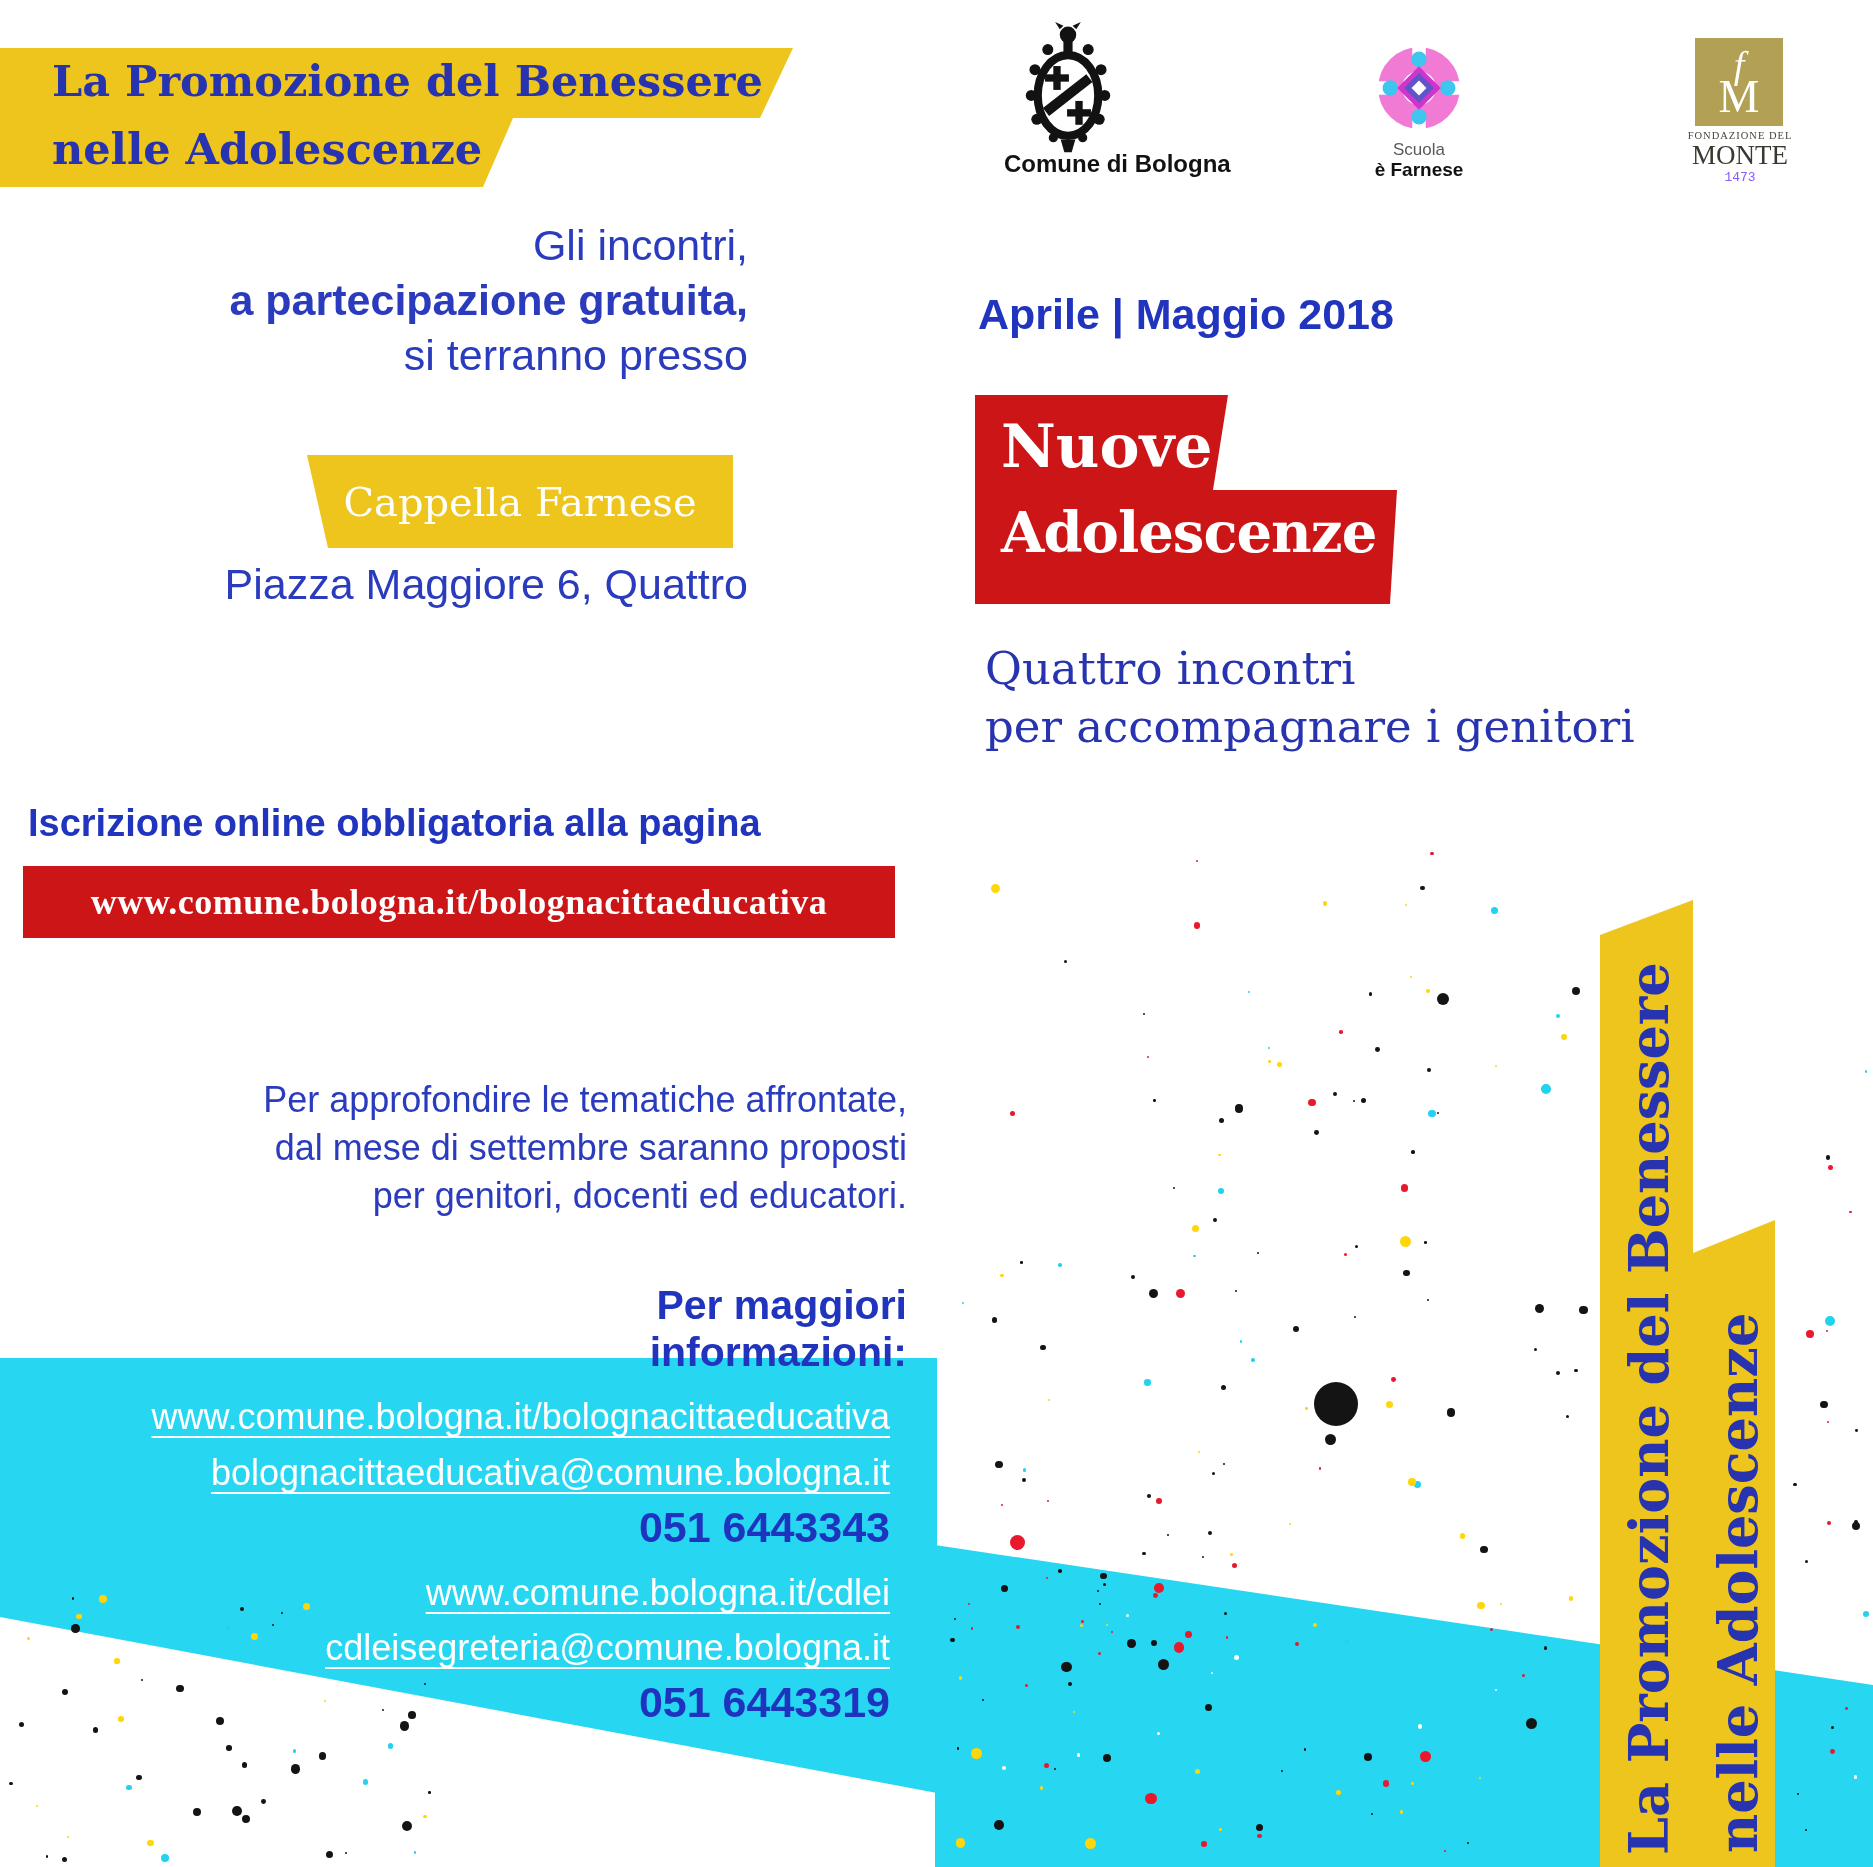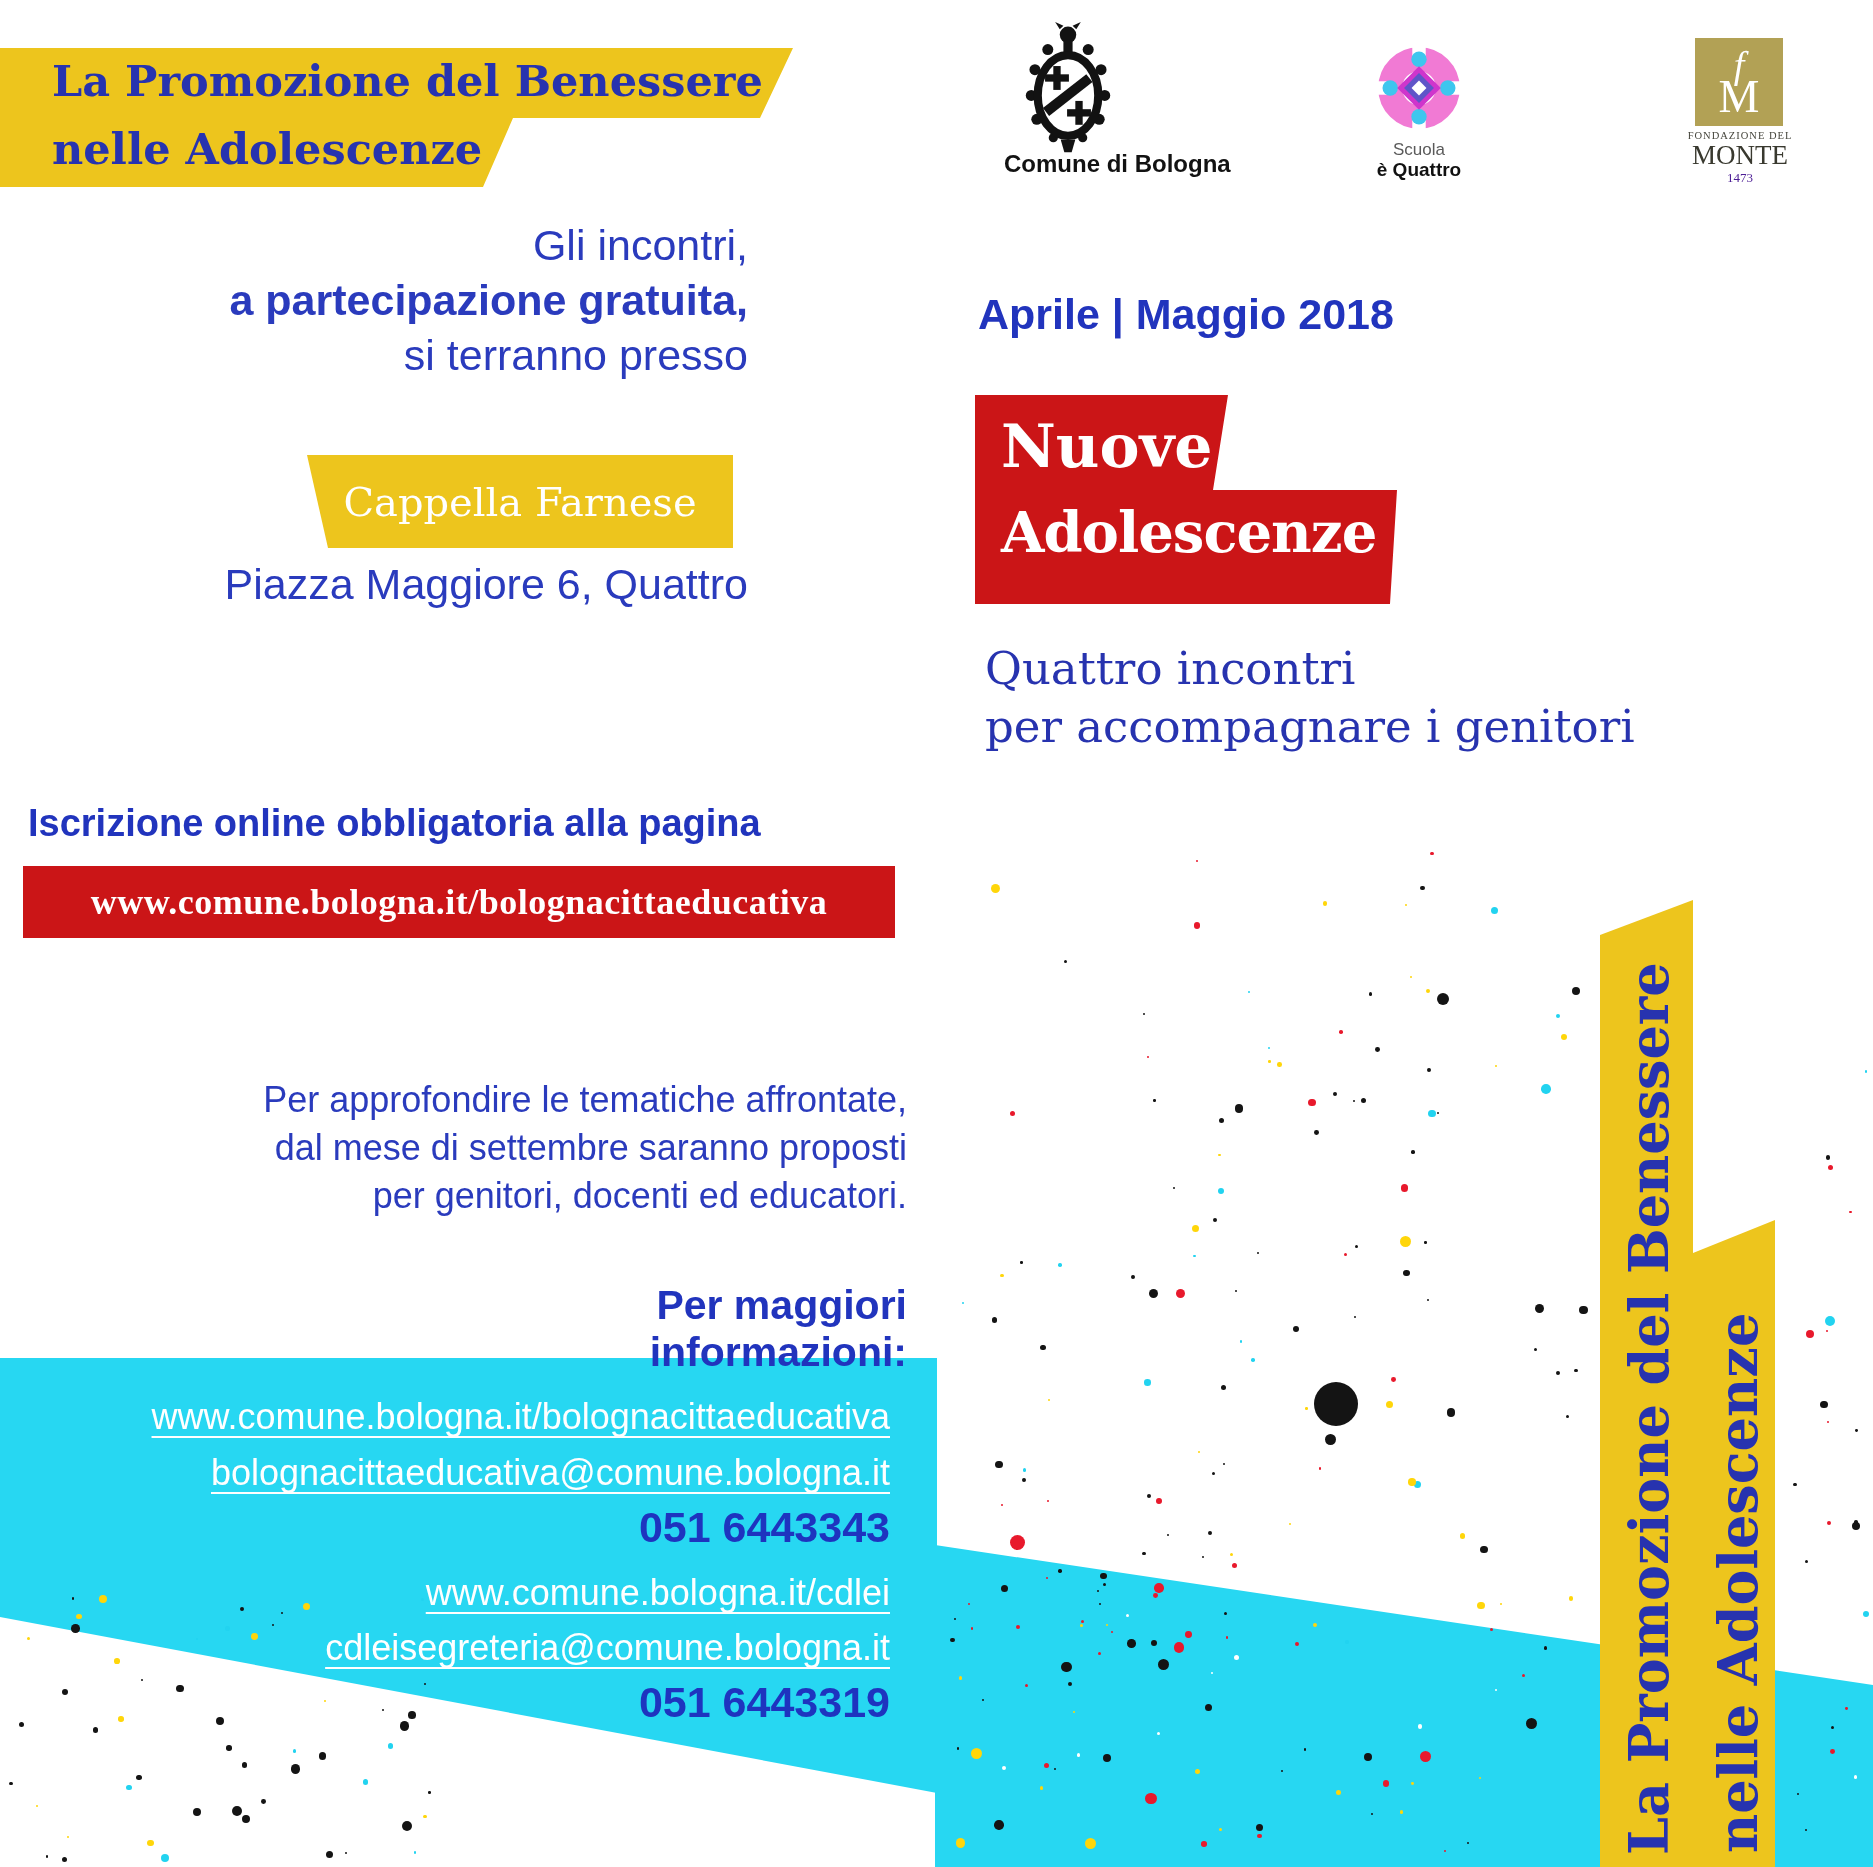--- a/index.html
+++ b/index.html
@@ -17,22 +17,22 @@
 
   
   .logo-caption{color:#121212;font-weight:bold;font-size:24px;text-align:center;white-space:nowrap;}
   .scuola-cap1{color:#5a5a5a;font-size:17px;text-align:center;}
   .scuola-cap2{color:#111;font-weight:bold;font-size:19px;text-align:center;}
   .fm-square{left:1695px;top:38px;width:88px;height:88px;background:#b2a155;}
   .fm-line1{left:1675px;top:130px;width:130px;text-align:center;color:#45453c;
     font-size:10.5px;letter-spacing:1px;font-family:"Liberation Serif",serif;}
   .fm-line2{left:1675px;top:140px;width:130px;text-align:center;color:#39392f;
     font-size:27px;font-family:"Liberation Serif",serif;}
-  .fm-year{left:1675px;top:170px;width:130px;text-align:center;color:#4c1d95;
-    font-size:13px;font-family:Liberation Serif, serif;}
+  .fm-year{left:1675px;top:170px;width:130px;text-align:center;color:#8b5cf6;
+    font-size:13px;font-family:Liberation Mono, monospace;}
 
   
   .intro{left:200px;top:218px;width:548px;text-align:right;color:var(--blue-sans);
     font-size:43px;line-height:55px;}
   .intro .b{font-weight:bold;}
   .venue-banner{left:307px;top:455px;width:426px;height:93px;background:var(--yellow);
     clip-path:polygon(0 0,426px 0,426px 93px,21px 93px);
     display:flex;align-items:center;justify-content:center;}
   .venue-banner span{color:#fff;font-weight:normal;font-size:40px;}
   .address{left:200px;top:560px;width:548px;text-align:right;color:var(--blue-sans);font-size:43px;}
@@ -415,21 +415,21 @@
           <circle cx="0" cy="30" r="8"></circle>
         <circle cx="-30" cy="0" r="8"></circle>
           <circle cx="30" cy="0" r="8"></circle>
       </g>
       <rect x="-16" y="-16" width="32" height="32" transform="rotate(45)" fill="#cf35cc"></rect>
       <rect x="-11" y="-11" width="22" height="22" transform="rotate(45)" fill="#5f55c8"></rect>
       <rect x="-5.5" y="-5.5" width="11" height="11" transform="rotate(45)" fill="#ffffff"></rect>
     </svg>
   </div>
   <div class="abs scuola-cap1" style="left:1349px;top:140px;width:140px;">Scuola</div>
-  <div class="abs scuola-cap2" style="left:1349px;top:159px;width:140px;">è Quattro</div>
+  <div class="abs scuola-cap2" style="left:1349px;top:159px;width:140px;">è Farnese</div>
 
   <div class="abs fm-square">
     <svg width="88" height="88" viewBox="0 0 88 88">
       <text x="44" y="40" text-anchor="middle" fill="#ffffff" font-family="Liberation Serif,serif" font-size="38" font-style="italic">f</text>
       <text x="44" y="74" text-anchor="middle" fill="#ffffff" font-family="Liberation Serif,serif" font-size="46">M</text>
     </svg>
   </div>
   <div class="abs fm-line1">FONDAZIONE DEL</div>
   <div class="abs fm-line2">MONTE</div>
   <div class="abs fm-year">1473</div>

